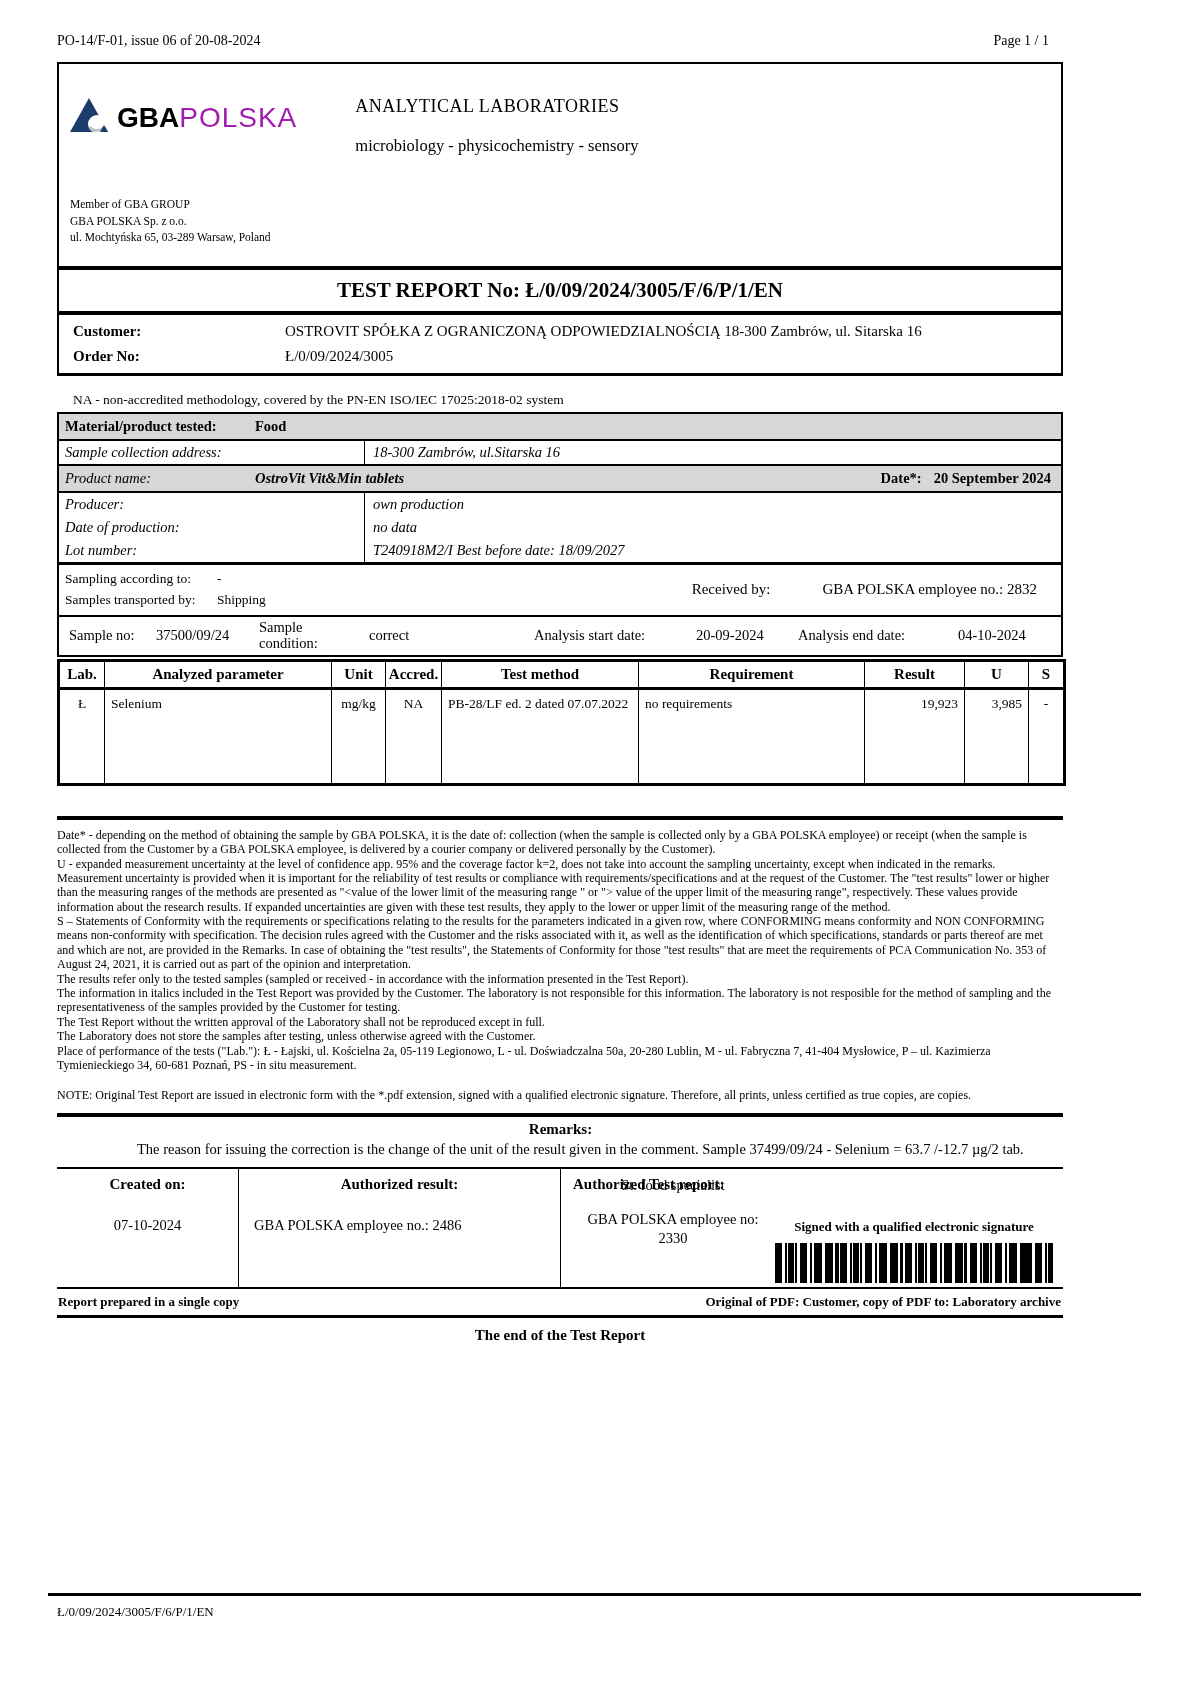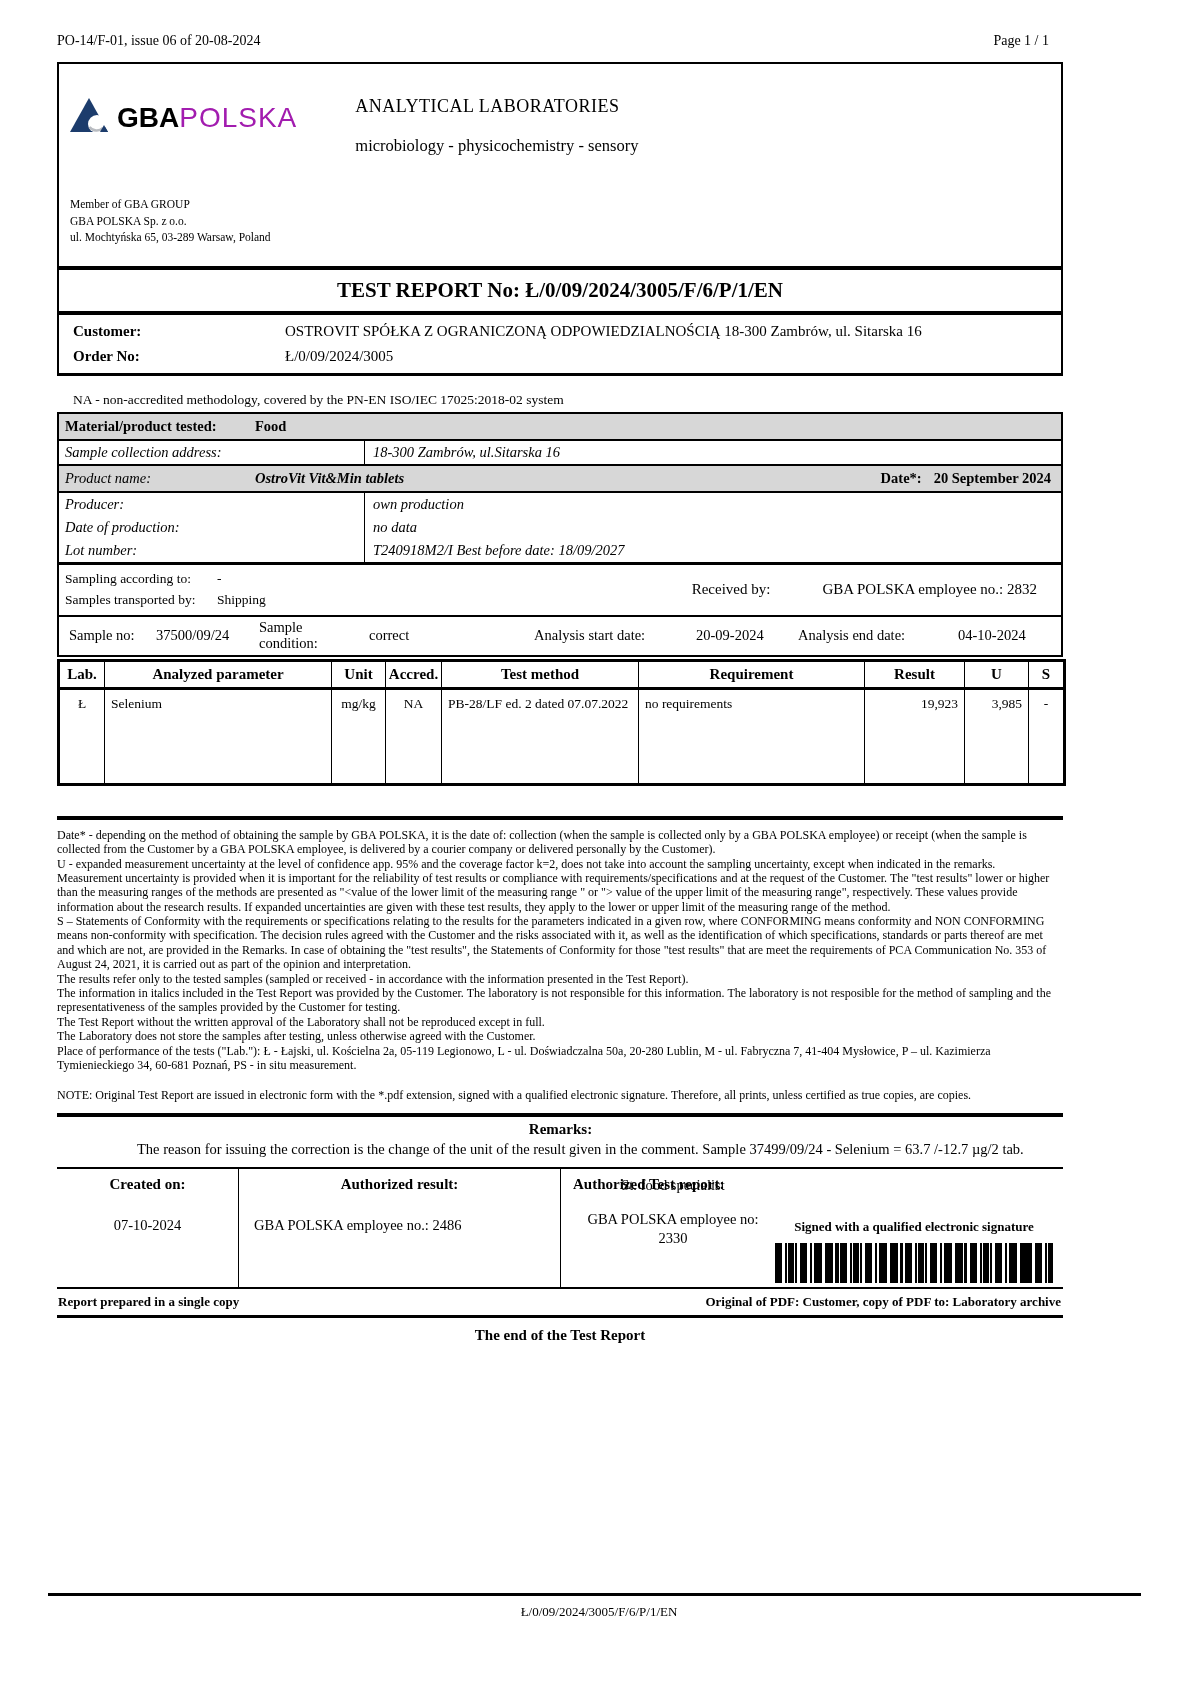--- a/index.html
+++ b/index.html
@@ -98,21 +98,21 @@
                repeating-linear-gradient(90deg,#000 0 2px,transparent 2px 5px),
                repeating-linear-gradient(90deg,#000 0 6px,transparent 6px 13px),
                repeating-linear-gradient(90deg,transparent 0 29px,#000 29px 32px);
   }
 
   .copy-row { display:flex; justify-content:space-between; border-bottom:3px solid #000;
               font-weight:bold; font-size:13px; padding:5px 2px 5px 1px; }
   .end-text { text-align:center; font-weight:bold; font-size:15px; margin-top:9px; }
 
   .bottom-footer { position:absolute; left:48px; right:48px; top:1593px;
-                   border-top:3px solid #000; padding:8px 0 0 9px; font-size:13px;text-align:center; }
+                   border-top:3px solid #000; padding:8px 0 0 9px; font-size:13px; }
 </style>
 </head>
 <body>
 
 <div class="page">
   <div class="content">
 
     <div class="top-meta">
       <span>PO-14/F-01, issue 06 of 20-08-2024</span>
       <span class="right">Page 1 / 1</span>

